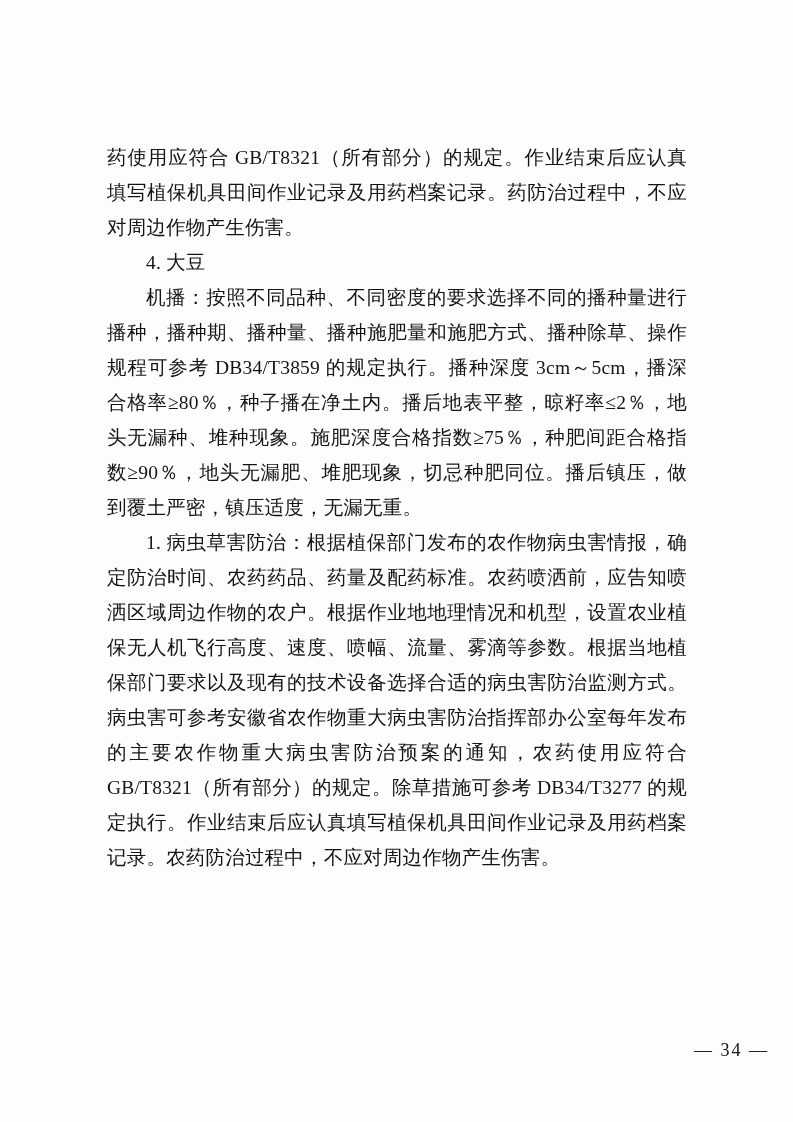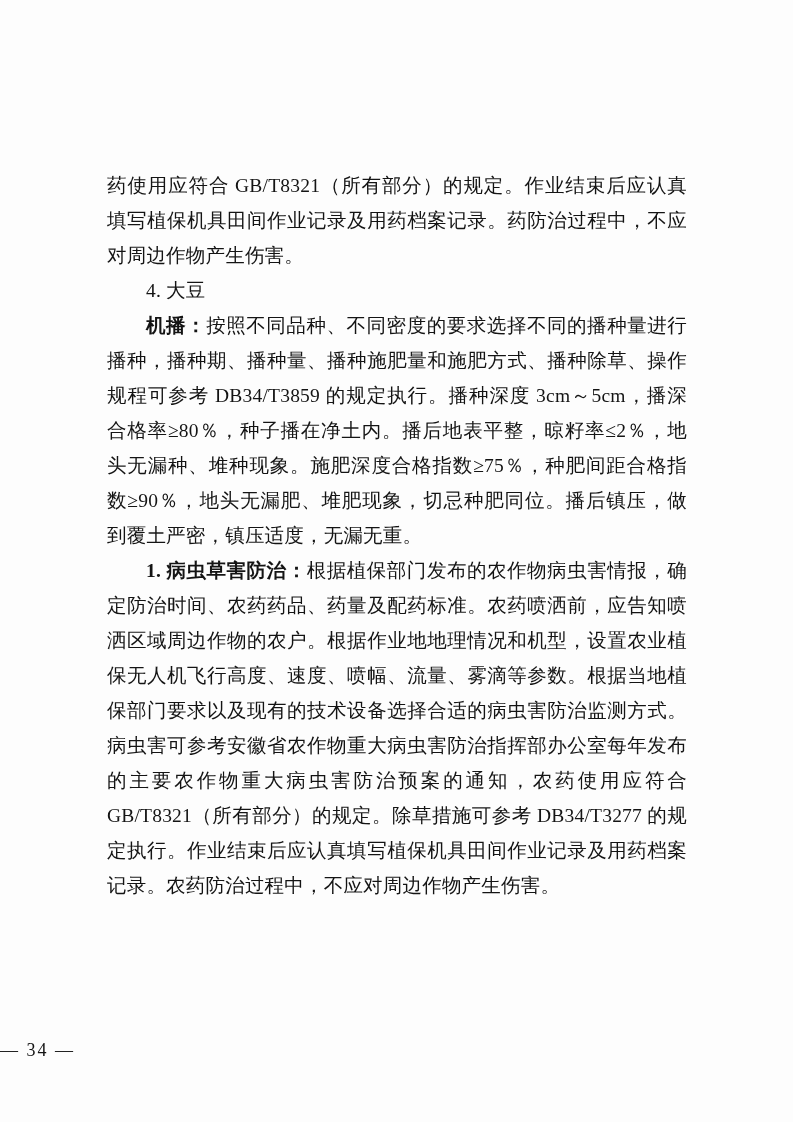--- a/index.html
+++ b/index.html
@@ -20,46 +20,45 @@
     left: 0; top: 0;
     width: 793px;
     height: 1122px;
     background: #fdfdfd;
   }
   .content {
     position: absolute;
     left: 107px;
     top: 140px;
     width: 580px;
-    margin-top: 28px;
   }
   .para {
     font-size: 19.5px;
     line-height: 35px;
     text-align: justify;
     text-justify: inter-ideograph;
     margin: 0 0 0 0;
     letter-spacing: 0.2px;
     color: #141414;
   }
   .indent {
     text-indent: 39px;
   }
   .bold {
-    font-weight: bold;
+    font-weight: normal;
   }
   .heading-run {
     font-weight: normal;
   }
   .footer {
     position: absolute;
     left: 0;
     top: 1040px;
     width: 769px;
-    text-align: left;
+    text-align: right;
     font-size: 18px;
     color: #141414;
     font-family: "Liberation Serif", "DejaVu Serif", serif;
     letter-spacing: 2px;
   }
 </style>
 </head>
 <body>
 
 <div class="page">

